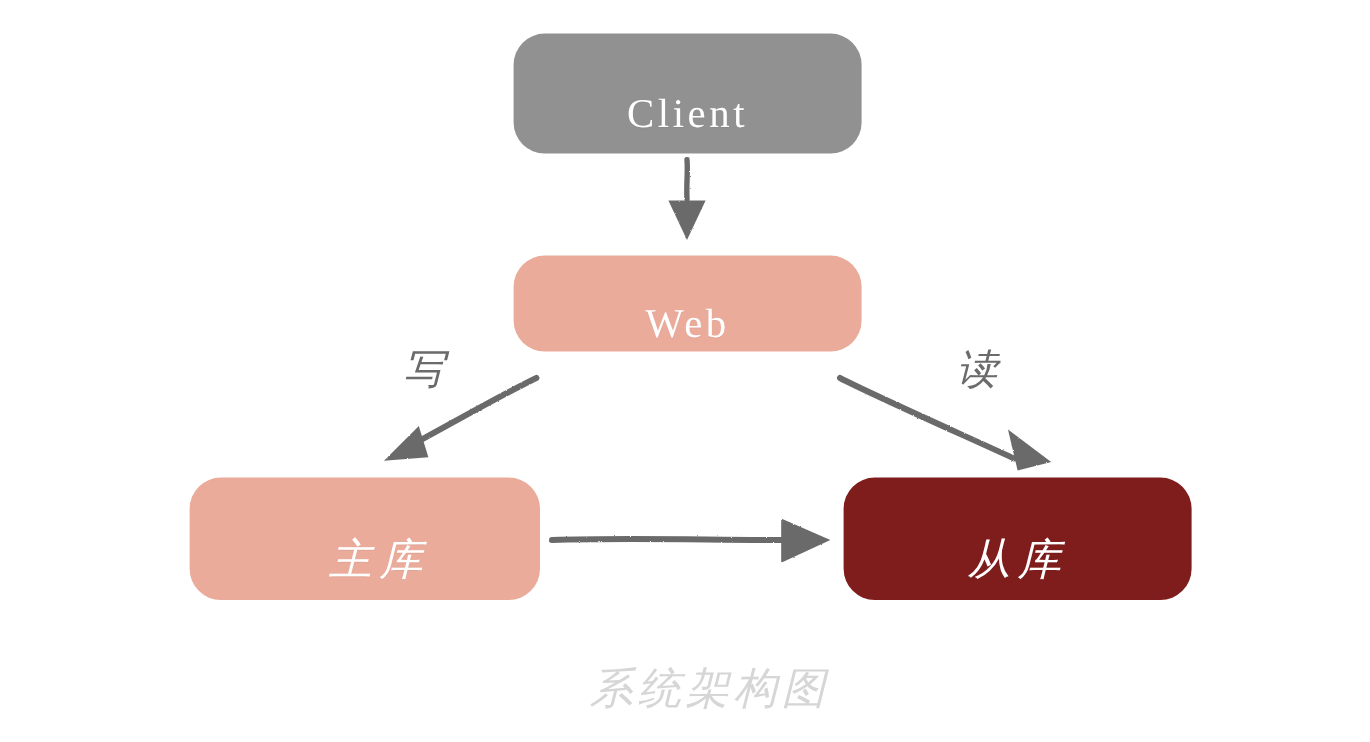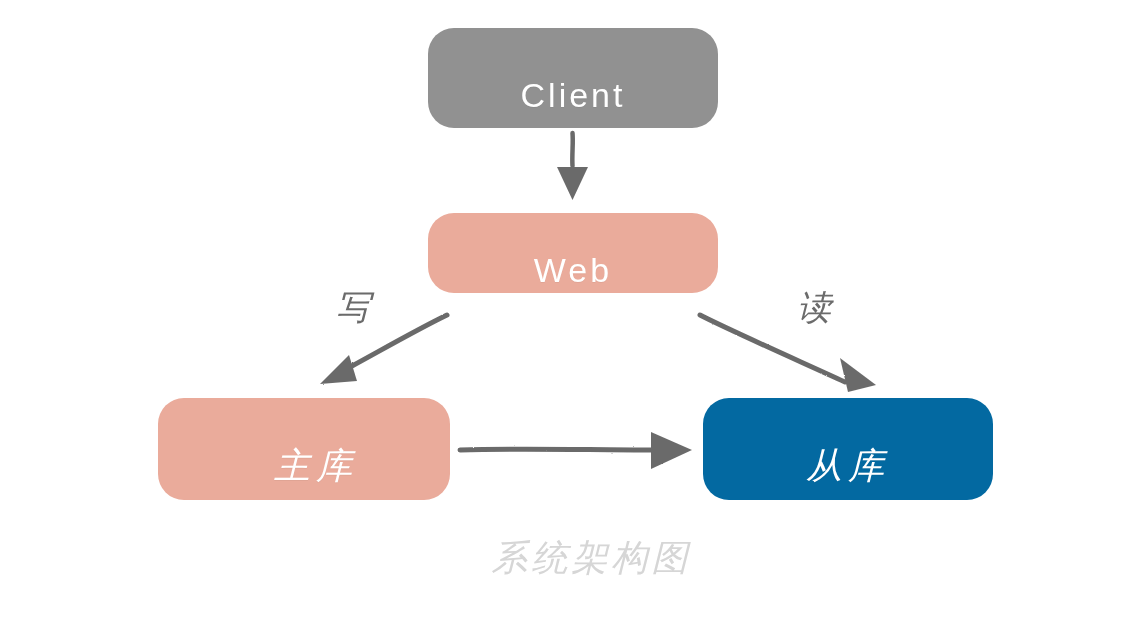--- a/index.html
+++ b/index.html
@@ -20,21 +20,21 @@
     position: absolute;
     display: flex;
     align-items: center;
     justify-content: center;
     border-radius: 26px;
     box-sizing: border-box;
     user-select: none;
   }
   .node .node-label {
     color: #ffffff;
-    font-family: Liberation Sans, sans-serif;
+    font-family: Liberation Serif, serif;
     font-weight: 400;
     letter-spacing: 2px;
     text-shadow: 0 1px 0 rgba(0,0,0,0.04);
     margin-top: 35px;
   }
   .node-client {
     left: 428px; top: 28px; width: 290px; height: 100px;
     background: #919191;
   }
   .node-client .node-label { font-size: 34px; letter-spacing: 3px; }
@@ -44,21 +44,21 @@
   }
   .node-web .node-label { font-size: 34px; letter-spacing: 3px; }
   .node-master {
     left: 158px; top: 398px; width: 292px; height: 102px;
     background: #eaab9b;
     padding-left: 24px;
   }
   .node-master .node-label { font-size: 36px; letter-spacing: 6px; font-style: italic; }
   .node-slave {
     left: 703px; top: 398px; width: 290px; height: 102px;
-    background: #0369a1;
+    background: #7f1d1d;
     justify-content: center;
   }
   .node-slave .node-label { font-size: 36px; letter-spacing: 6px; font-style: italic; }
 
   
   .edge-label {
     position: absolute;
     color: #6b6b6b;
     font-size: 34px;
     font-family: "DejaVu Sans", sans-serif;
@@ -66,21 +66,21 @@
     user-select: none;
     white-space: nowrap;
   }
   .label-write { left: 336px; top: 285px; }
   .label-read  { left: 797px; top: 285px; }
   .label-sync  { left: 519px; top: 375px; letter-spacing: 5px; }
 
   
   .caption {
     position: absolute;
-    left: 0; right: 0; top: 534px;
+    left: 0; right: 0; top: 550px;
     text-align: center;
     color: #d6d6d6;
     font-size: 36px;
     font-family: "DejaVu Sans", sans-serif;
     font-style: italic;
     letter-spacing: 4px;
     user-select: none;
     margin-left: 41px;
   }
 

